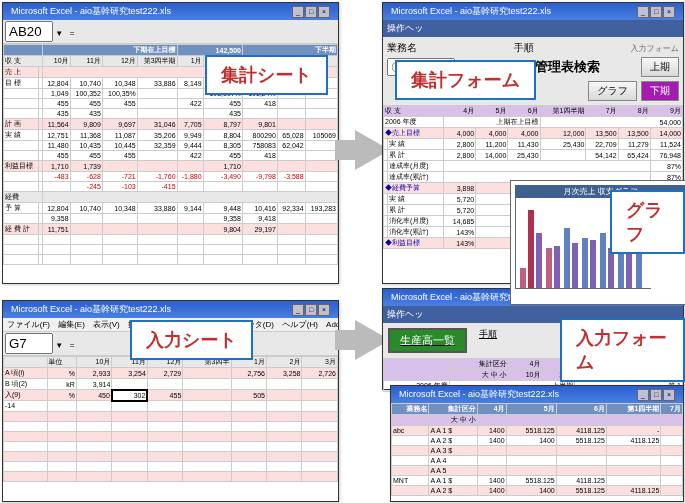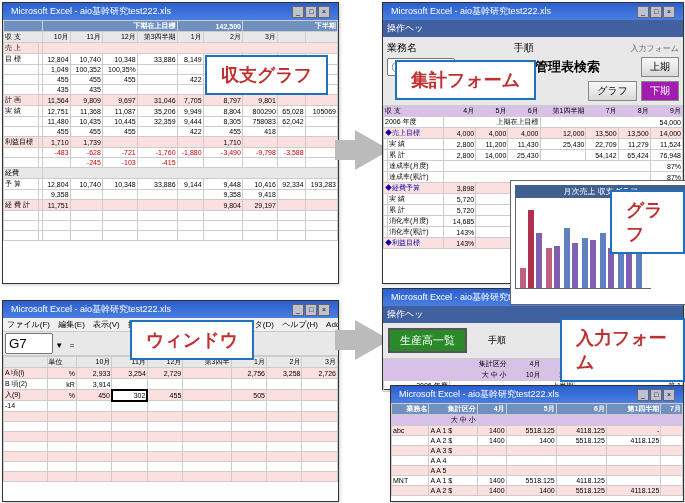--- a/index.html
+++ b/index.html
@@ -136,20 +136,23 @@
 
 .lbl-left { text-align:left !important; }
 </style>
 </head>
 <body>
 
 <div class="window" style="left:2px; top:2px; width:335px; height:280px;">
   <div class="titlebar">
     <span>Microsoft Excel - aio基幹研究test222.xls</span>
     <span class="titlebar-btns"><span>_</span><span>□</span><span>×</span></span>
+  </div>
+  <div class="toolbar">
+    <input style="width: 40px;" value="AB20"> ▼ &nbsp; = &nbsp;
   </div>
   <div class="sheet" style="height:232px; overflow:hidden;">
     <table class="grid">
       <tbody>
           <tr class="blue-hd">
             <td colspan="2"></td>
             <td colspan="4">下期在上目標</td>
             <td colspan="2">142,500</td>
             <td colspan="3">下半期</td>
           </tr>
@@ -715,21 +718,21 @@
     </div>
   </div>
 </div>
 
 <div class="window" style="left:382px; top:288px; width:300px; height:100px;">
   <div class="titlebar">
     <span>Microsoft Excel - aio基幹研究test222.xls</span>
     <span class="titlebar-btns"><span>_</span><span>□</span><span>×</span></span>
   </div>
   <div style="background:#4060a0;color:#fff;padding:2px 4px;font-size:9px;">操作ヘッ</div>
-  <div style="background:#e8e8e8;padding:5px;display:flex;gap:21px;align-items:center;">
+  <div style="background:#e8e8e8;padding:5px;display:flex;gap:12px;text-decoration:underline;">
     <span class="greenbx">生産高一覧</span>
     <span>手順</span>
   </div>
   <table class="grid">
     <tbody>
         <tr class="purple-hd">
           <td rowspan="2"></td>
           <td>集計区分</td>
           <td>4月</td>
           <td>5月</td>
@@ -837,17 +840,17 @@
           <td>1400</td>
           <td>1400</td>
           <td>5518.125</td>
           <td>4118.125</td>
           <td></td>
         </tr>
   </tbody>
     </table>
 </div>
 
-<div class="callout" style="left:205px; top:55px;">収支グラフ</div>
-<div class="callout" style="left:130px; top:320px;">ウィンドウ</div>
+<div class="callout" style="left:205px; top:55px;">集計シート</div>
+<div class="callout" style="left:130px; top:320px;">入力シート</div>
 <div class="callout" style="left:395px; top:60px;">集計フォーム</div>
 <div class="callout" style="left:560px; top:318px;">入力フォーム</div>
 <div class="callout" style="left:610px; top:190px; z-index:40;">グラフ</div>
 
 </body></html>

